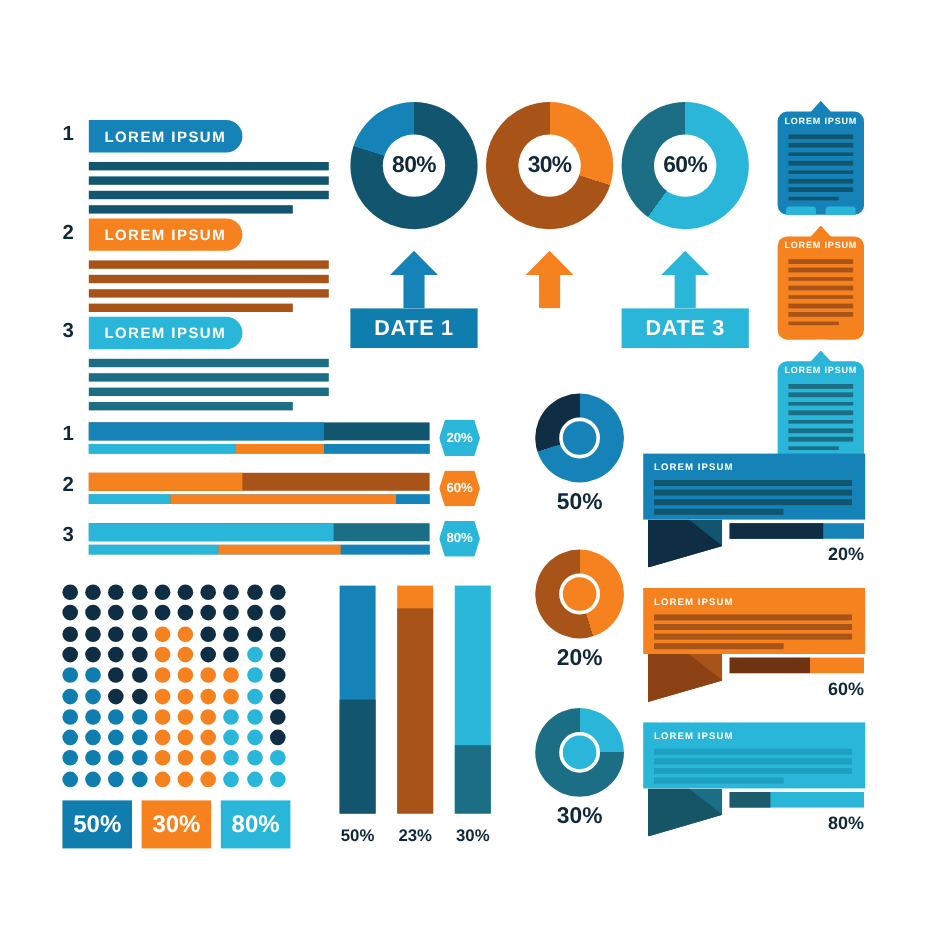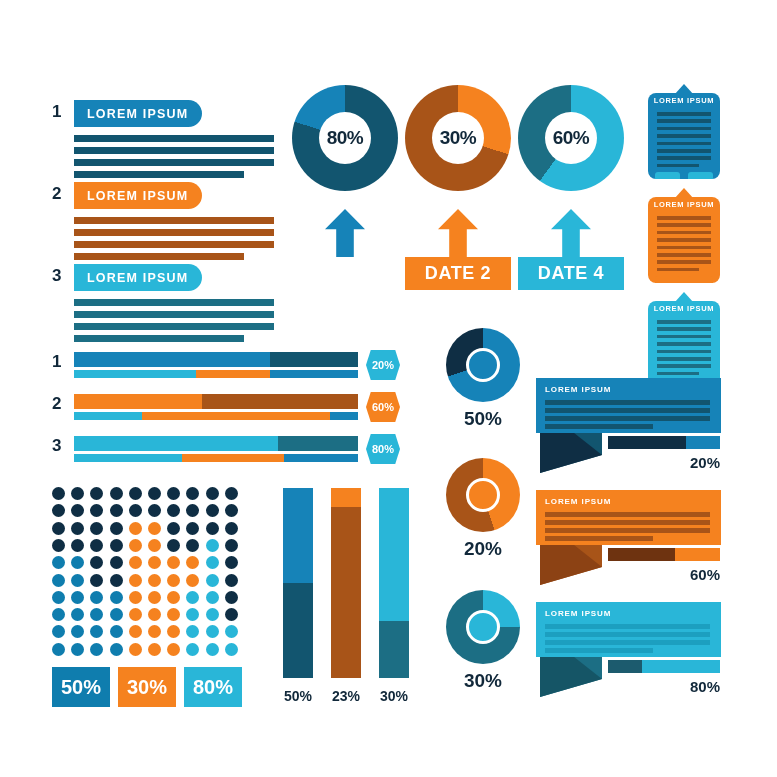--- a/index.html
+++ b/index.html
@@ -167,35 +167,35 @@
         <div class="a-line" style="top:71px;width:170px;background:#1c6e84;"></div>
       </div>
     </div>
 
   <div class="abs" id="sectionB" style="left:292px; top:85px; width:340px; height:215px;">
       <div class="donut-wrap" style="left:0px;top:0px;">
         <div class="donut" style="background: conic-gradient(from 0deg, #12556f 0deg 288deg, #1683b8 288deg 360deg);"></div>
         <div class="donut-hole">80%</div>
       </div>
       <div class="arrow-up" style="left:33px;top:124px;background:#1683b8;clip-path: polygon(50% 0%, 100% 42%, 72% 42%, 72% 100%, 28% 100%, 28% 42%, 0% 42%);"></div>
+      <div class="date-box" style="left:0px;top:172px;background:#0f7dae;">
+        <span>DATE 1</span>
+      </div>
       <div class="donut-wrap" style="left:113px;top:0px;">
         <div class="donut" style="background: conic-gradient(from 0deg, #f5821f 0deg 108deg, #a85418 108deg 360deg);"></div>
         <div class="donut-hole">30%</div>
       </div>
       <div class="arrow-up" style="left:146px;top:124px;background:#f5821f;clip-path: polygon(50% 0%, 100% 42%, 72% 42%, 72% 100%, 28% 100%, 28% 42%, 0% 42%);"></div>
-      <div class="date-box" style="left:113px;top:172px;background:#f5821f;">
-        <span>DATE 2</span>
-      </div>
       <div class="donut-wrap" style="left:226px;top:0px;">
         <div class="donut" style="background: conic-gradient(from 0deg, #29b6d8 0deg 216deg, #1c6e84 216deg 360deg);"></div>
         <div class="donut-hole">60%</div>
       </div>
       <div class="arrow-up" style="left:259px;top:124px;background:#29b6d8;clip-path: polygon(50% 0%, 100% 42%, 72% 42%, 72% 100%, 28% 100%, 28% 42%, 0% 42%);"></div>
       <div class="date-box" style="left:226px;top:172px;background:#29b6d8;">
-        <span>DATE 4</span>
+        <span>DATE 3</span>
       </div>
     </div>
 
   <div class="abs" id="sectionC" style="left:52px; top:352px; width:335px; height:108px;">
       <div class="c-row" style="top:0px;height:28px;">
         <div class="c-num lbl-num">1</div>
         <div class="c-track" style="top:0;width:284px;background:#12556f;">
           <div class="c-seg" style="left:0;width:69%;background:#1683b8;"></div>
         </div>
         <div class="c-track2" style="top:18px;width:284px;background:#1683b8;">

